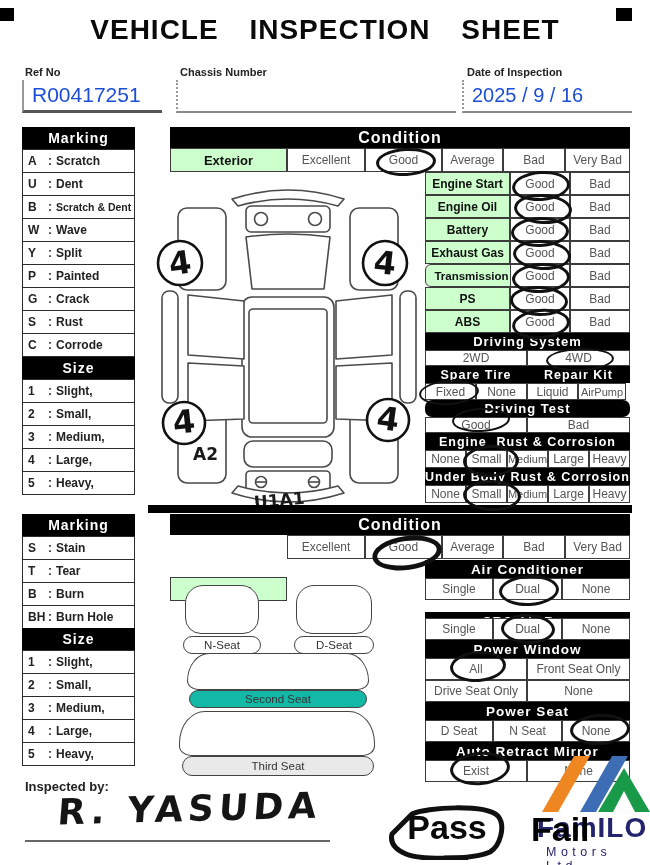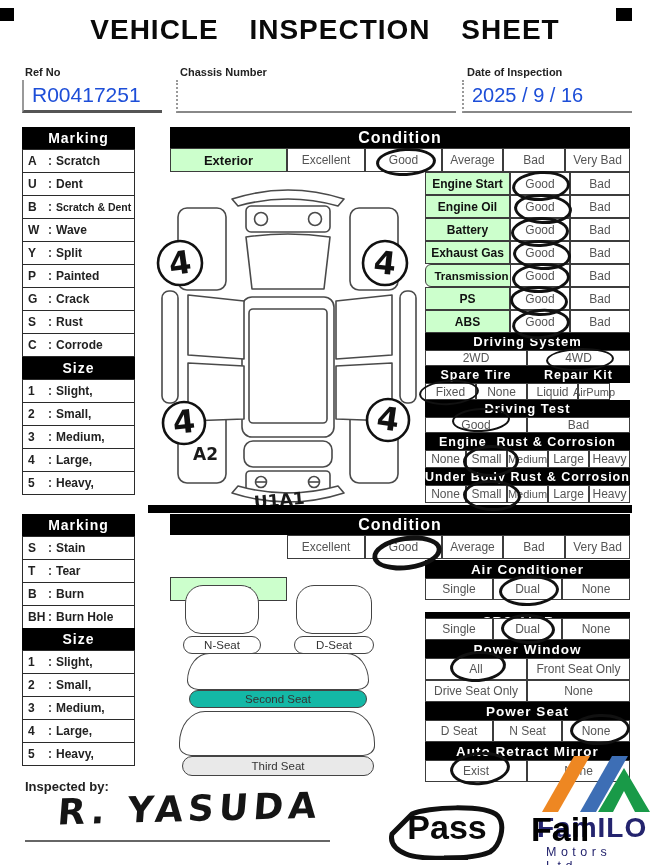--- a/index.html
+++ b/index.html
@@ -206,23 +206,23 @@
 
   <div class="abs bar" style="left:425px;top:333px;width:205px;height:17px;font-size:13px;">Driving System</div>
   <div class="abs cell" style="left:425px;top:350px;width:102px;height:16px;">2WD</div>
   <div class="abs cell" style="left:527px;top:350px;width:103px;height:16px;">4WD</div>
 
   <div class="abs bar" style="left:425px;top:366px;width:102px;height:17px;font-size:12.5px;">Spare Tire</div>
   <div class="abs bar" style="left:527px;top:366px;width:103px;height:17px;font-size:12.5px;">Repair Kit</div>
   <div class="abs cell" style="left:425px;top:383px;width:51px;height:17px;">Fixed</div>
   <div class="abs cell" style="left:476px;top:383px;width:51px;height:17px;">None</div>
   <div class="abs cell" style="left:527px;top:383px;width:51px;height:17px;">Liquid</div>
-  <div class="abs cell" style="left:578px;top:383px;width:32px;height:17px;font-size:11px;">AirPump</div>
-
-  <div class="abs bar" style="left:425px;top:400px;width:205px;height:17px;font-size:13px;">Driving Test</div>
+  <div class="abs cell" style="left:578px;top:383px;width:48px;height:17px;font-size:11px;">AirPump</div>
+
+  <div class="abs bar" style="left:425px;top:400px;width:205px;height:17px;font-size:13px;border-radius:7px;">Driving Test</div>
   <div class="abs cell" style="left:425px;top:417px;width:102px;height:16px;">Good</div>
   <div class="abs cell" style="left:527px;top:417px;width:103px;height:16px;">Bad</div>
 
   <div class="abs bar" style="left:425px;top:433px;width:205px;height:17px;font-size:12.5px;justify-content:space-between;padding:0 14px;">
     <span>Engine</span>
     <span>Rust &amp; Corrosion</span>
   </div>
   <div class="abs cell" style="left:425px;top:450px;width:41px;height:18px;">None</div>
   <div class="abs cell" style="left:466px;top:450px;width:41px;height:18px;">Small</div>
   <div class="abs cell" style="left:507px;top:450px;width:41px;height:18px;font-size:11px;">Medium</div>

